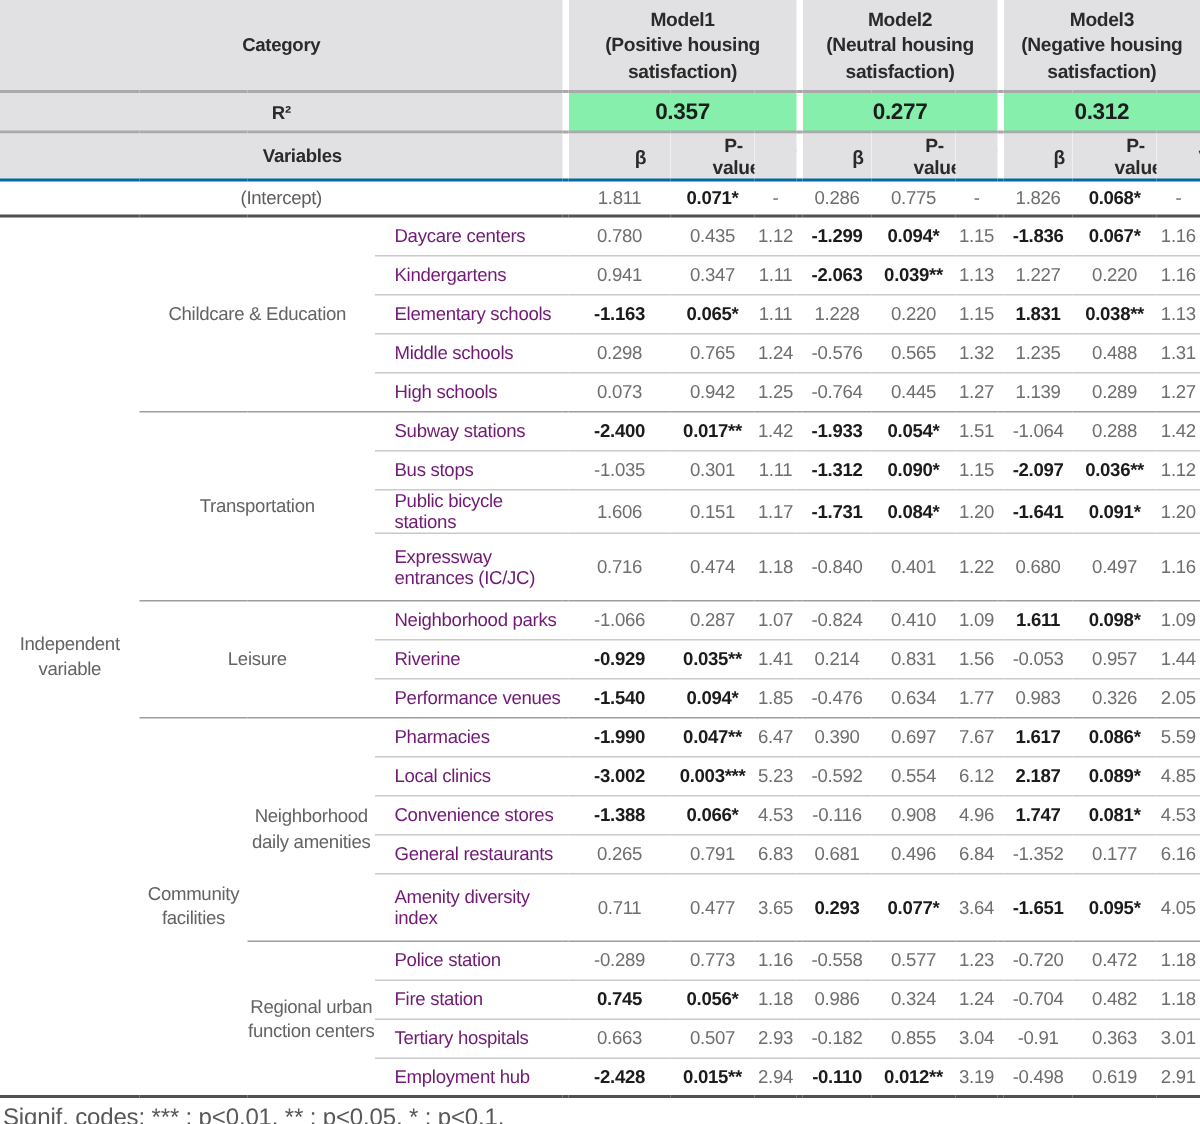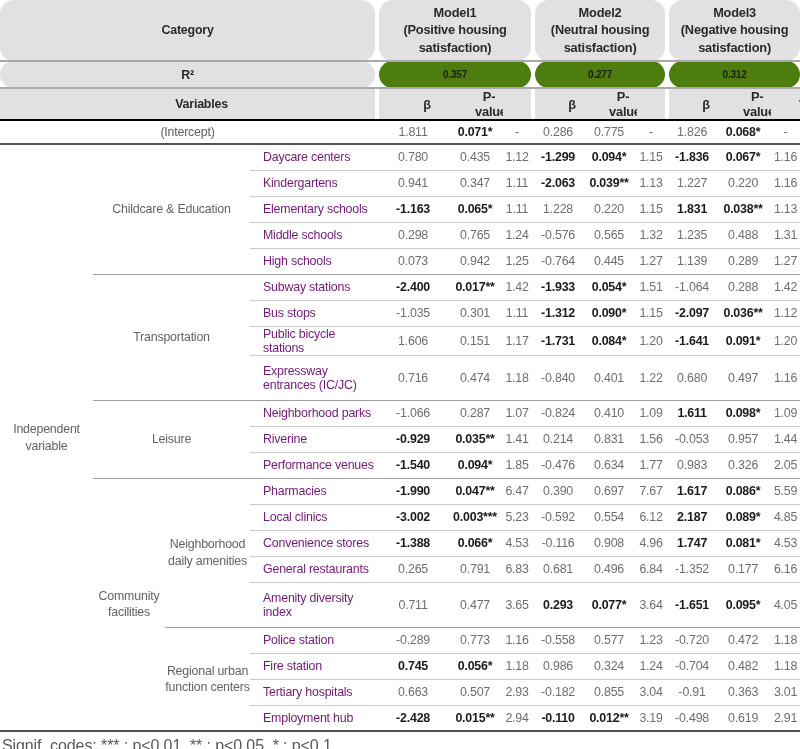--- a/index.html
+++ b/index.html
@@ -4,24 +4,24 @@
 <style>
   html,body{margin:0;padding:0;background:#fff;}
   body{width:800px;font-family:"Liberation Sans","DejaVu Sans",sans-serif;-webkit-font-smoothing:antialiased;}
   table{border-collapse:collapse;table-layout:fixed;width:800px;border-bottom:2px solid #515151;}
   td{font-size:12.4px;vertical-align:middle;text-align:center;letter-spacing:-0.2px;padding:0;overflow:hidden;}
   
   .hdr{background:#e1e1e3;font-weight:bold;color:#2a2a2a;}
   .mh{line-height:1.34;font-size:12.8px;}
   .mh .sub{font-weight:bold;}
   .gapw{background:#ffffff;}
-  .sep1{border-bottom:2px solid #a9a9a9;border-radius:14px;}
-  .sep2{border-bottom:2px solid #000000;padding-left:28px;}
+  .sep1{border-bottom:2px solid #a9a9a9;}
+  .sep2{border-bottom:2px solid #0369a1;padding-left:28px;}
   .darkb{border-bottom:2px solid #515151;}
-  .r2v{font-weight:bold;color:#1d1d1d;background:#4d7c0f;font-size:10px;}
+  .r2v{font-weight:bold;color:#1d1d1d;background:#86efac;font-size:15px;}
   .statlbl{font-size:12.8px;}
   
   tr.bodyrow{height:26px;}
   .gt{border-top:1px solid #9e9e9e;}
   .rt{border-top:1px solid #cacaca;}
   .lbl{text-align:left;padding-left:13px;color:#701a75;}
   .num{color:#6e6e6e;}
   .num.bold{color:#1b1b1b;font-weight:bold;}
   .cat{color:#636363;line-height:1.3;}
   .indep{color:#636363;line-height:1.3;}

